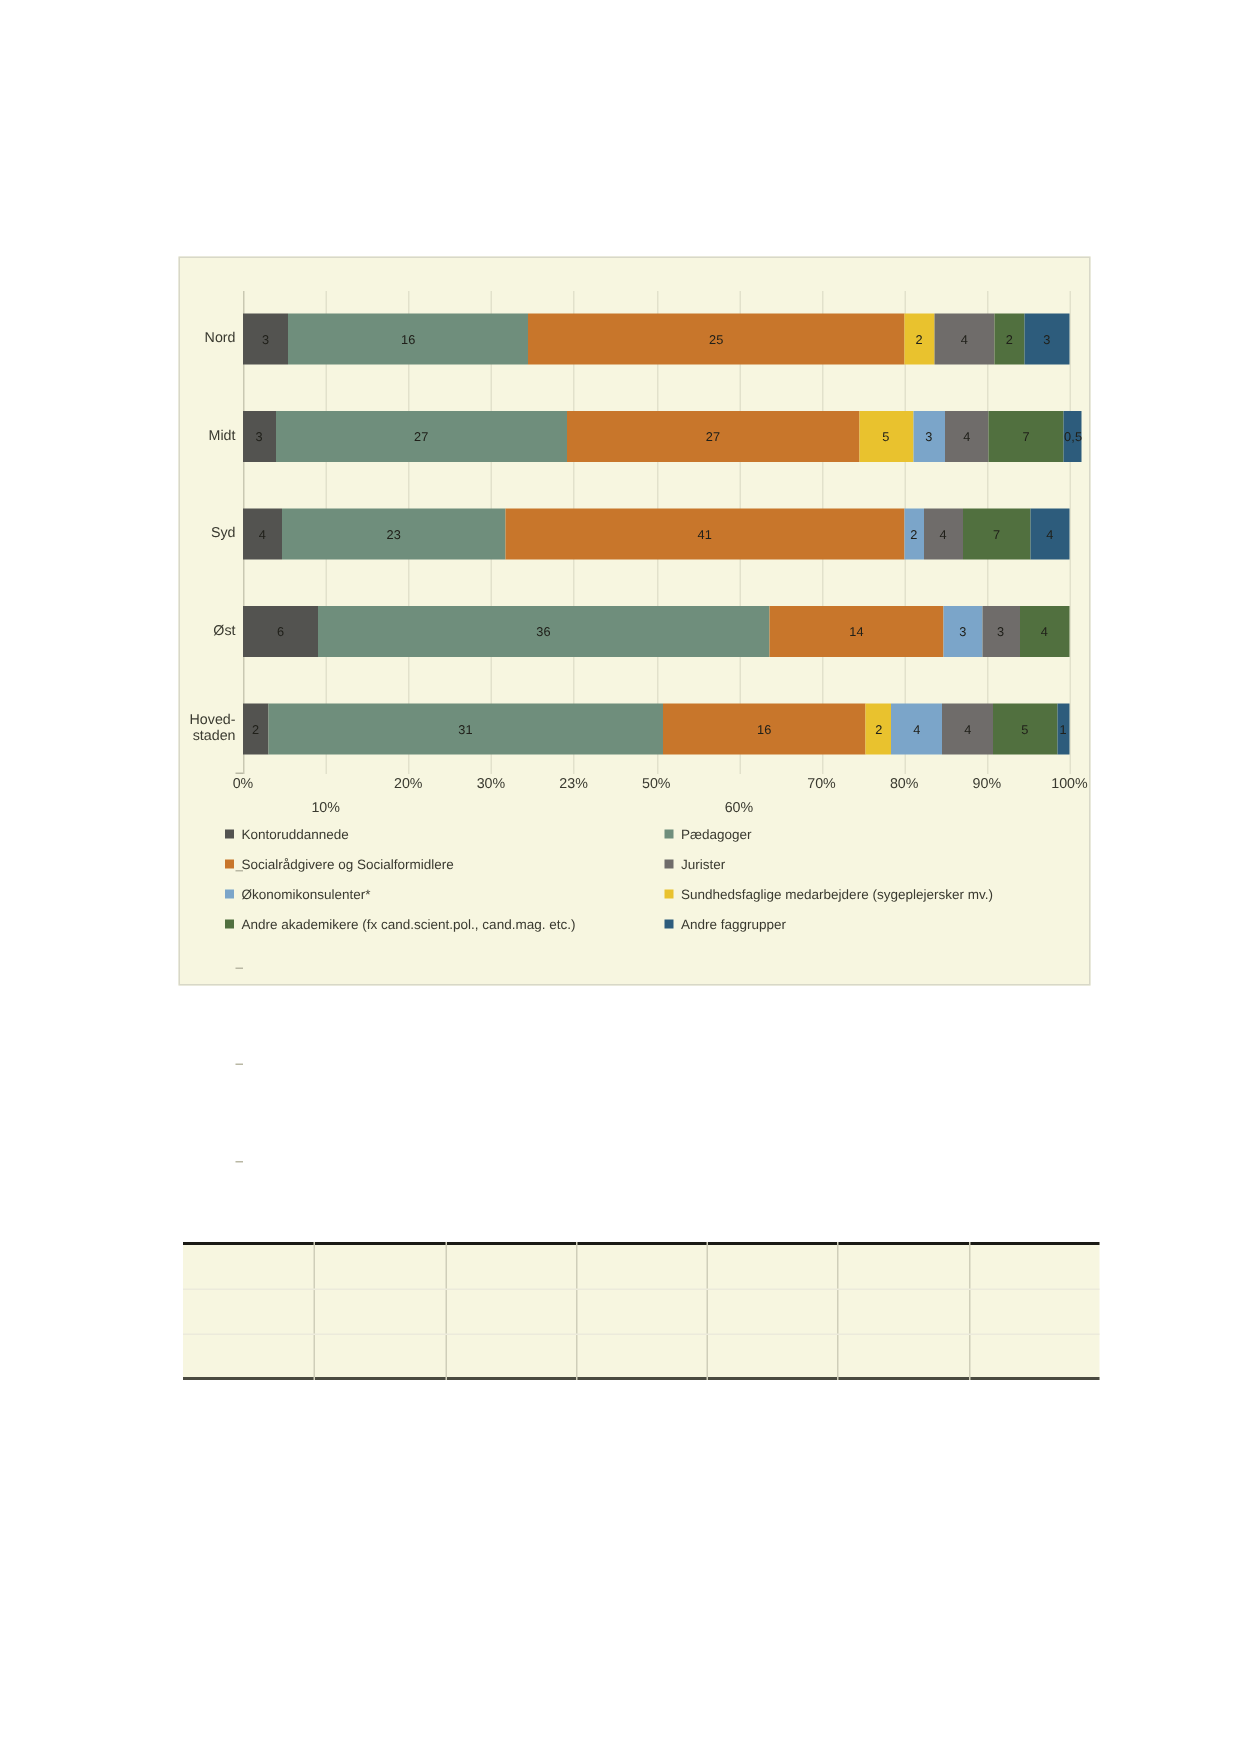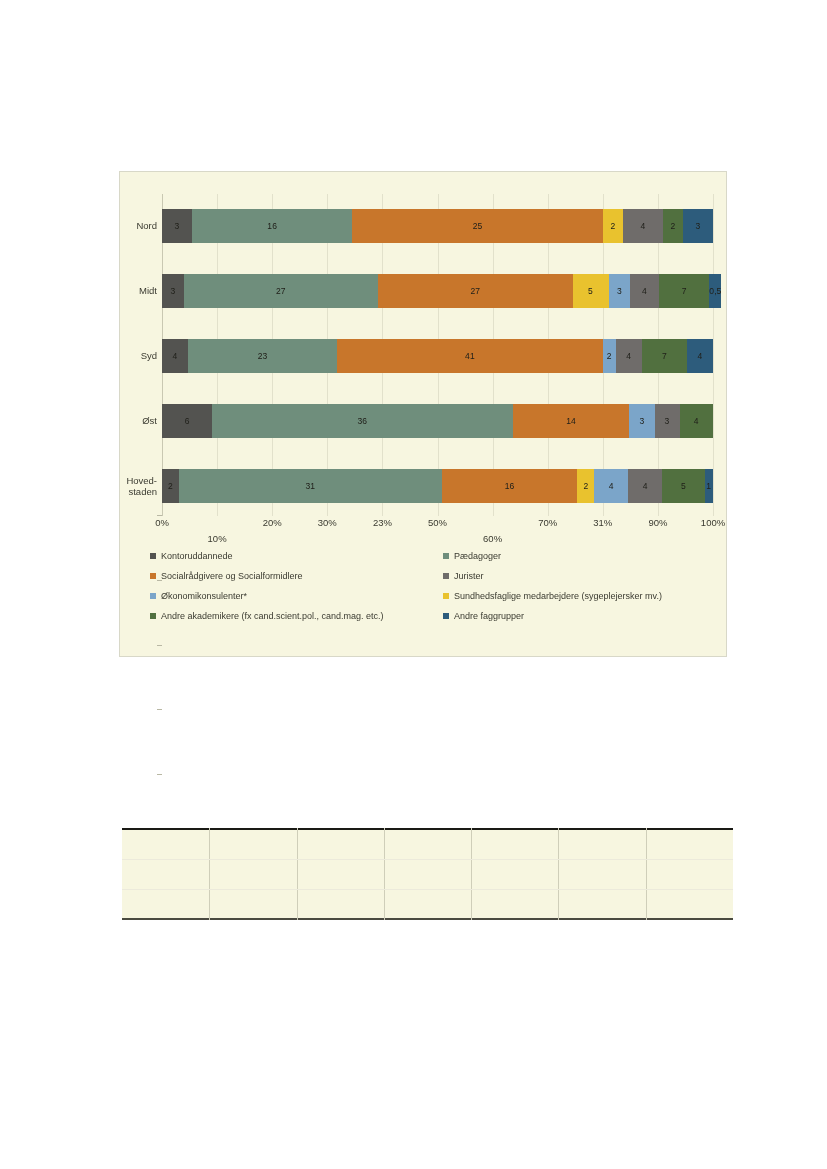--- a/index.html
+++ b/index.html
@@ -193,21 +193,21 @@
 
     <div class="xaxis-labels">
         <div class="xlab" style="left: 0%;">0%</div>
         <div class="xlab" style="left: 10%; margin-top: 16px;">10%</div>
         <div class="xlab" style="left: 20%;">20%</div>
         <div class="xlab" style="left: 30%;">30%</div>
         <div class="xlab" style="left: 40%;">23%</div>
         <div class="xlab" style="left: 50%;">50%</div>
         <div class="xlab" style="left: 60%; margin-top: 16px;">60%</div>
         <div class="xlab" style="left: 70%;">70%</div>
-        <div class="xlab" style="left: 80%;">31%</div>
+        <div class="xlab" style="left: 80%;">80%</div>
         <div class="xlab" style="left: 90%;">90%</div>
         <div class="xlab" style="left: 100%;">100%</div>
       </div>
 
     <div class="legend">
       <div class="legend-col left">
           <div class="legend-item">
             <span class="legend-swatch" style="background: rgb(83, 83, 80);"></span>
             <span>Kontoruddannede</span>
           </div>

